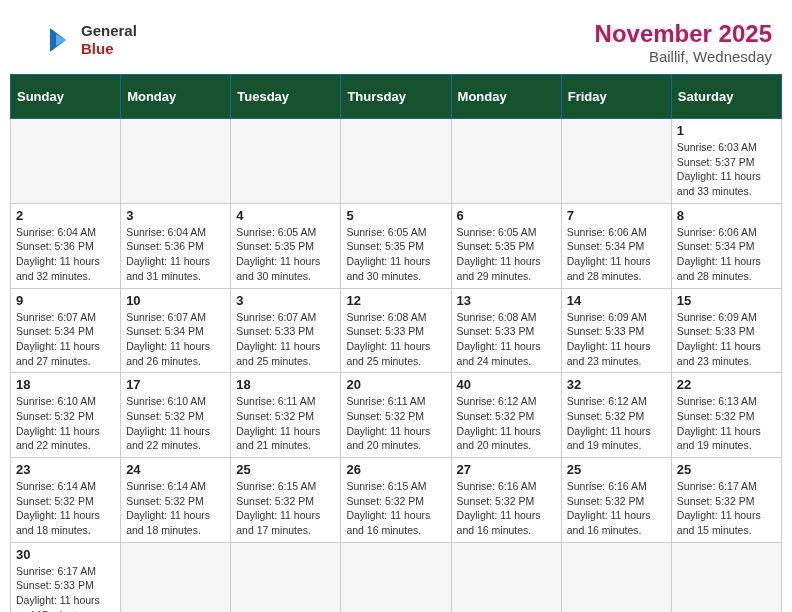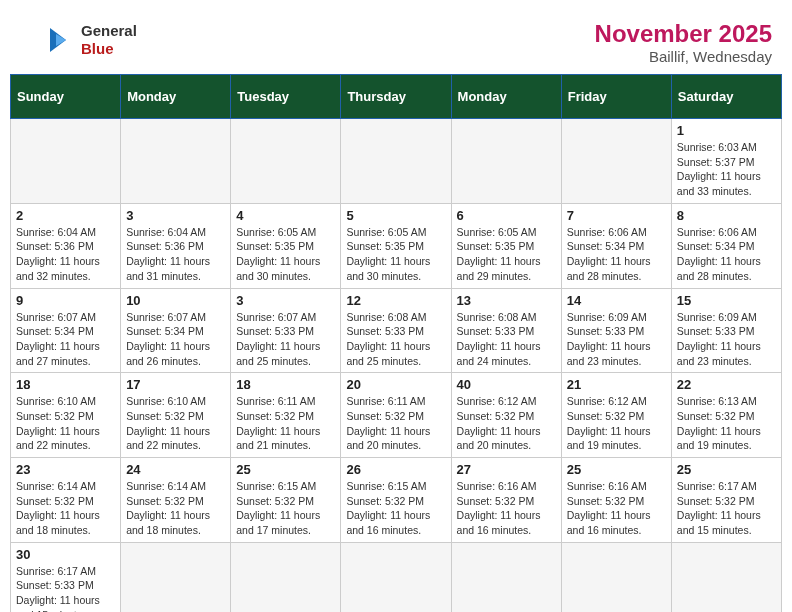--- a/index.html
+++ b/index.html
@@ -198,21 +198,21 @@
         </td>
         <td>
           <span class="day-number">20</span>
           <div class="day-info">Sunrise: 6:11 AM<br>Sunset: 5:32 PM<br>Daylight: 11 hours and 20 minutes.</div>
         </td>
         <td>
           <span class="day-number">40</span>
           <div class="day-info">Sunrise: 6:12 AM<br>Sunset: 5:32 PM<br>Daylight: 11 hours and 20 minutes.</div>
         </td>
         <td>
-          <span class="day-number">21</span>
+          <span class="day-number">32</span>
           <div class="day-info">Sunrise: 6:12 AM<br>Sunset: 5:32 PM<br>Daylight: 11 hours and 19 minutes.</div>
         </td>
         <td>
           <span class="day-number">22</span>
           <div class="day-info">Sunrise: 6:13 AM<br>Sunset: 5:32 PM<br>Daylight: 11 hours and 19 minutes.</div>
         </td>
       </tr>
       <tr>
         <td>
           <span class="day-number">23</span>

